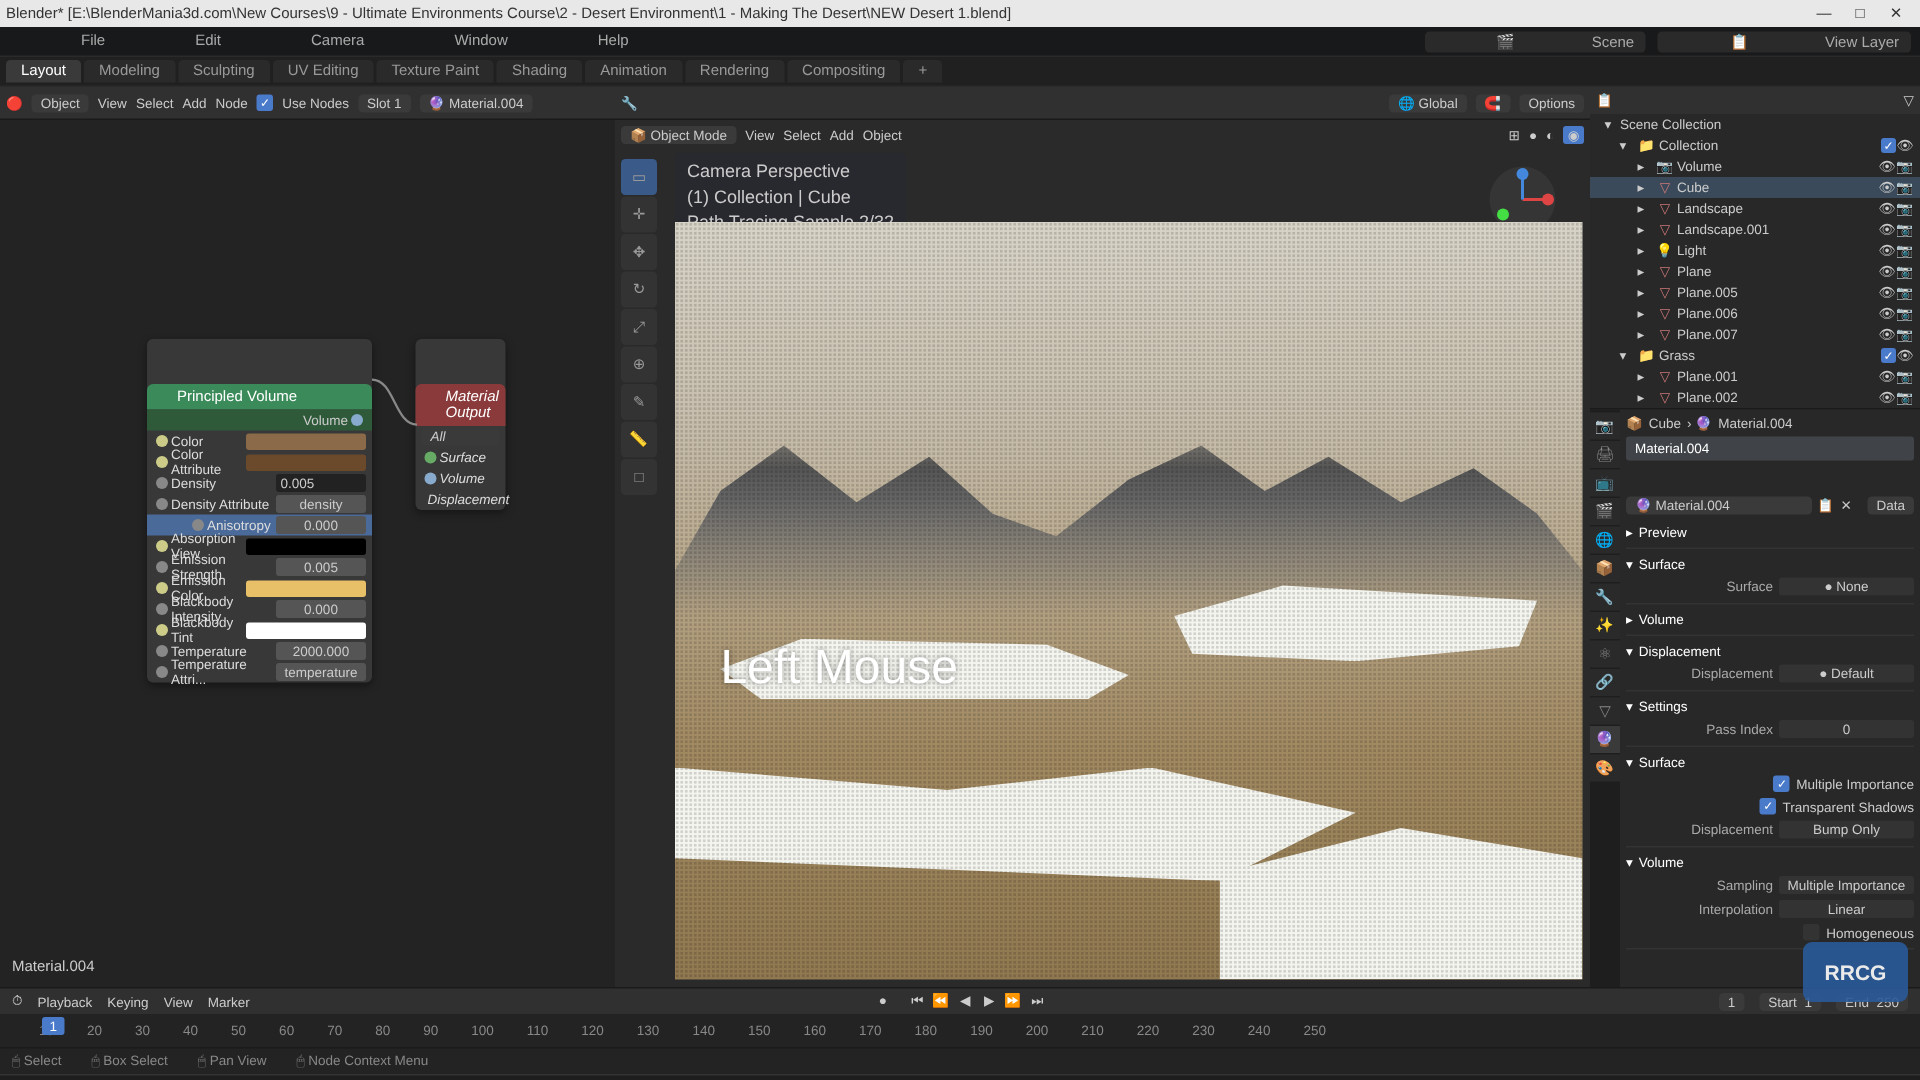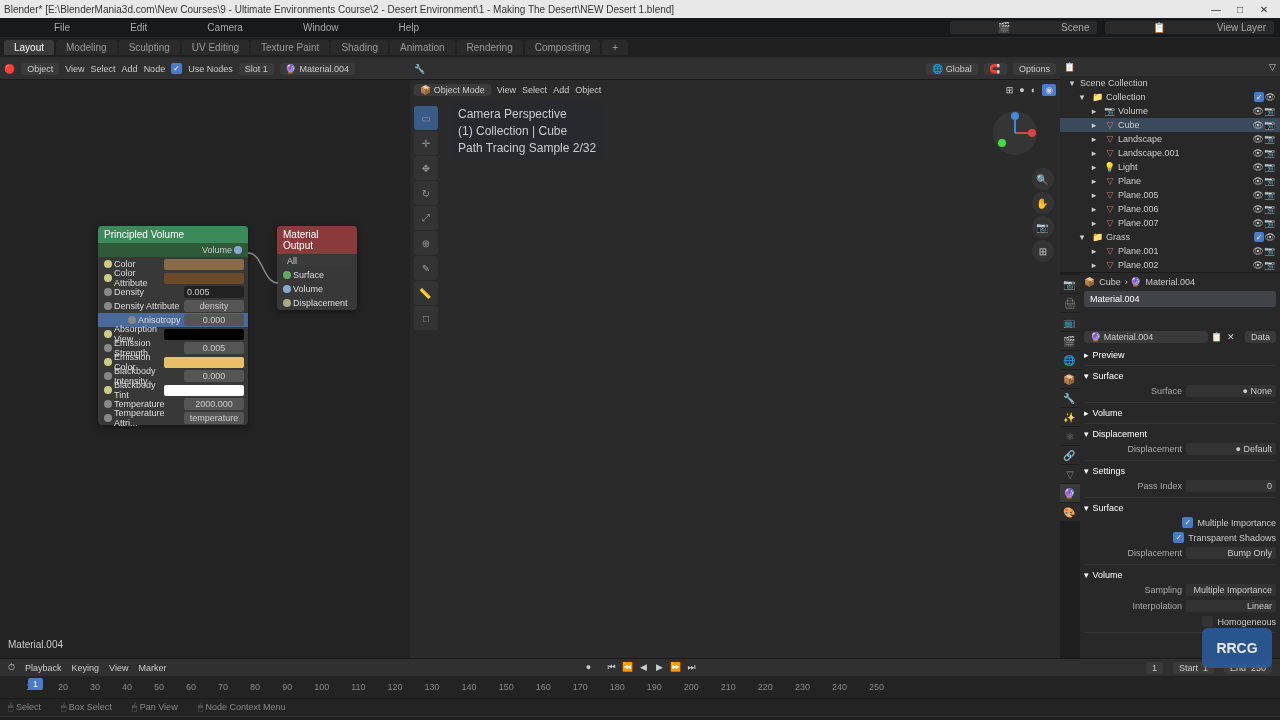--- a/index.html
+++ b/index.html
@@ -36,21 +36,21 @@
 .vp-rightctrls { position: absolute; right: 6px; top: 110px; width: 22px; display: flex; flex-direction: column; gap: 2px; }
 .vp-rightctrls div { width: 22px; height: 22px; background: rgba(60,60,60,0.6); border-radius: 50%; display: flex; align-items: center; justify-content: center; }
 
 .render-area { position: absolute; left: 40px; top: 90px; right: 5px; bottom: 5px; background: linear-gradient(to bottom, #d8d4c8 0%, #c8bfae 25%, #b8a88c 45%, #a08860 70%, #907850 100%); overflow: hidden; }
 .mountains { position: absolute; top: 22%; left: 0; right: 0; height: 30%; background: linear-gradient(to bottom, transparent 0%, #555 35%, #666 50%, transparent 100%); clip-path: polygon(0% 80%, 5% 45%, 12% 25%, 20% 50%, 28% 30%, 35% 55%, 42% 65%, 50% 40%, 58% 25%, 65% 45%, 72% 30%, 80% 50%, 88% 35%, 95% 55%, 100% 80%, 100% 100%, 0% 100%); }
 .snow-patch { position: absolute; background: #f5f5f0; }
 .render-text { position: absolute; left: 5%; top: 55%; font-size: 32px; color: #fff; font-weight: 400; text-shadow: 0 0 4px rgba(0,0,0,0.4); }
 .noise { position: absolute; inset: 0; opacity: 0.15; background-image: radial-gradient(#000 1px, transparent 1px); background-size: 3px 3px; }
 
 .node { position: absolute; background: #383838; border-radius: 4px; font-size: 9px; box-shadow: 0 2px 6px rgba(0,0,0,0.4); }
-.node-header { padding: 3px 6px; color: #fff; border-radius: 4px 4px 0 0; font-size: 10px; }
+.node-header { padding: 3px 20px; color: #fff; border-radius: 4px 4px 0 0; font-size: 10px; margin-top: 30px; }
 .node-row { display: flex; align-items: center; padding: 1px 4px; height: 14px; }
 .node-label { flex: 1; color: #ddd; font-size: 9px; }
 .node-val { width: 60px; background: #555; text-align: center; border-radius: 2px; padding: 1px 0; font-size: 9px; }
 .node-swatch { width: 80px; height: 11px; border-radius: 2px; }
 .socket { width: 8px; height: 8px; border-radius: 50%; background: #888; margin: 0 2px; }
 
 .outliner { height: 215px; background: #282828; overflow: hidden; border-bottom: 1px solid #1a1a1a; }
 .outliner-head { height: 18px; background: #303030; display: flex; align-items: center; padding: 0 4px; font-size: 9px; }
 .out-row { display: flex; align-items: center; padding: 1px 4px; font-size: 9px; color: #ccc; height: 14px; }
 .out-row .icon { width: 12px; text-align: center; margin: 0 2px; }
@@ -60,21 +60,21 @@
 
 .props { flex: 1; background: #282828; overflow: hidden; display: flex; }
 .props-tabs { width: 20px; background: #1e1e1e; display: flex; flex-direction: column; gap: 1px; padding-top: 2px; }
 .props-tab { width: 20px; height: 18px; background: #2a2a2a; display: flex; align-items: center; justify-content: center; font-size: 10px; color: #888; }
 .props-tab.active { background: #3a3a3a; color: #fff; }
 .props-content { flex: 1; padding: 2px 4px; font-size: 9px; }
 .prop-sec { padding: 3px 0; border-bottom: 1px solid #333; }
 .prop-sec-head { color: #fff; font-size: 9px; padding: 2px 0; display: flex; align-items: center; gap: 4px; }
 .prop-row { display: flex; align-items: center; padding: 2px 0; gap: 4px; }
 .prop-row .lbl { flex: 1; text-align: right; color: #aaa; }
-.prop-row .val { width: 90px; background: #333; padding: 1px 4px; border-radius: 2px; text-align: right; }
+.prop-row .val { width: 90px; background: #333; padding: 1px 4px; border-radius: 2px; text-align: center; }
 .check { width: 11px; height: 11px; background: #4a7aca; border-radius: 2px; display: inline-flex; align-items: center; justify-content: center; color: #fff; font-size: 8px; }
 .matslot { background: #404448; padding: 3px 6px; border-radius: 2px; margin: 2px 0; font-size: 9px; color: #fff; }
 
 .timeline-bar { height: 18px; background: #303030; display: flex; align-items: center; gap: 10px; padding: 0 8px; font-size: 9px; border-top: 1px solid #1a1a1a; }
 .timeline { height: 22px; background: #232323; display: flex; align-items: center; padding: 0 6px; font-size: 9px; color: #888; position: relative; }
 .timeline .ticks { display: flex; gap: 22px; margin-left: 20px; text-align: center; }
 .timeline .playhead { position: absolute; left: 28px; top: 2px; background: #4a7aca; color: #fff; padding: 1px 5px; border-radius: 2px; font-size: 9px; }
 .playback-ctrl { position: absolute; left: 50%; transform: translateX(-50%); display: flex; gap: 2px; }
 .playback-ctrl span { width: 14px; text-align: center; }
 
@@ -206,21 +206,21 @@
             <span class="node-val">2000.000</span>
           </div>
           <div class="node-row">
             <span class="socket" style="background: rgb(136, 136, 136);"></span>
             <span class="node-label">Temperature Attri...</span>
             <span class="node-val">temperature</span>
           </div>
         </div>
     </div>
 
-    <div class="node" style="left:277px; top:168px; width:80px;">
+    <div class="node" style="left:277px; top:168px; width:60px;font-style:italic;">
       <div class="node-header" style="background:#8a3a3a;">Material Output</div>
       <div class="node-row">
           <span class="btn" style="flex:1;">All</span>
         </div>
       <div class="node-row">
           <span class="socket" style="background:#6a6"></span>
           <span class="node-label">Surface</span>
         </div>
       <div class="node-row">
           <span class="socket" style="background:#8ac"></span>
@@ -288,20 +288,29 @@
           <circle cx="12" cy="35" r="4" fill="#4d4"></circle>
         </svg>
     </div>
     <div class="vp-rightctrls">
       <div>🔍</div>
       <div>✋</div>
       <div>📷</div>
       <div>⊞</div>
     </div>
 
+    <div class="render-area">
+      <div class="mountains"></div>
+      <div class="snow-patch" style="left:5%; top:55%; width:45%; height:8%; clip-path: polygon(0% 50%, 20% 0%, 80% 10%, 100% 60%, 90% 100%, 10% 100%);"></div>
+      <div class="snow-patch" style="left:55%; top:48%; width:40%; height:10%; clip-path: polygon(0% 40%, 30% 0%, 100% 20%, 95% 80%, 50% 100%, 5% 90%);"></div>
+      <div class="snow-patch" style="left:0%; top:72%; width:75%; height:15%; clip-path: polygon(0% 0%, 40% 20%, 70% 0%, 100% 40%, 80% 100%, 0% 80%);"></div>
+      <div class="snow-patch" style="left:60%; top:80%; width:40%; height:20%; clip-path: polygon(0% 30%, 50% 0%, 100% 20%, 100% 100%, 0% 100%);"></div>
+      <div class="noise"></div>
+      <div class="render-text">Left Mouse</div>
+    </div>
   </div>
 
   <div class="right-panel">
     <div class="outliner">
       <div class="outliner-head">
         <span>📋</span>&nbsp;
         <span style="flex:1"></span>
         <span>▽</span>
       </div>
       <div class="out-row">

